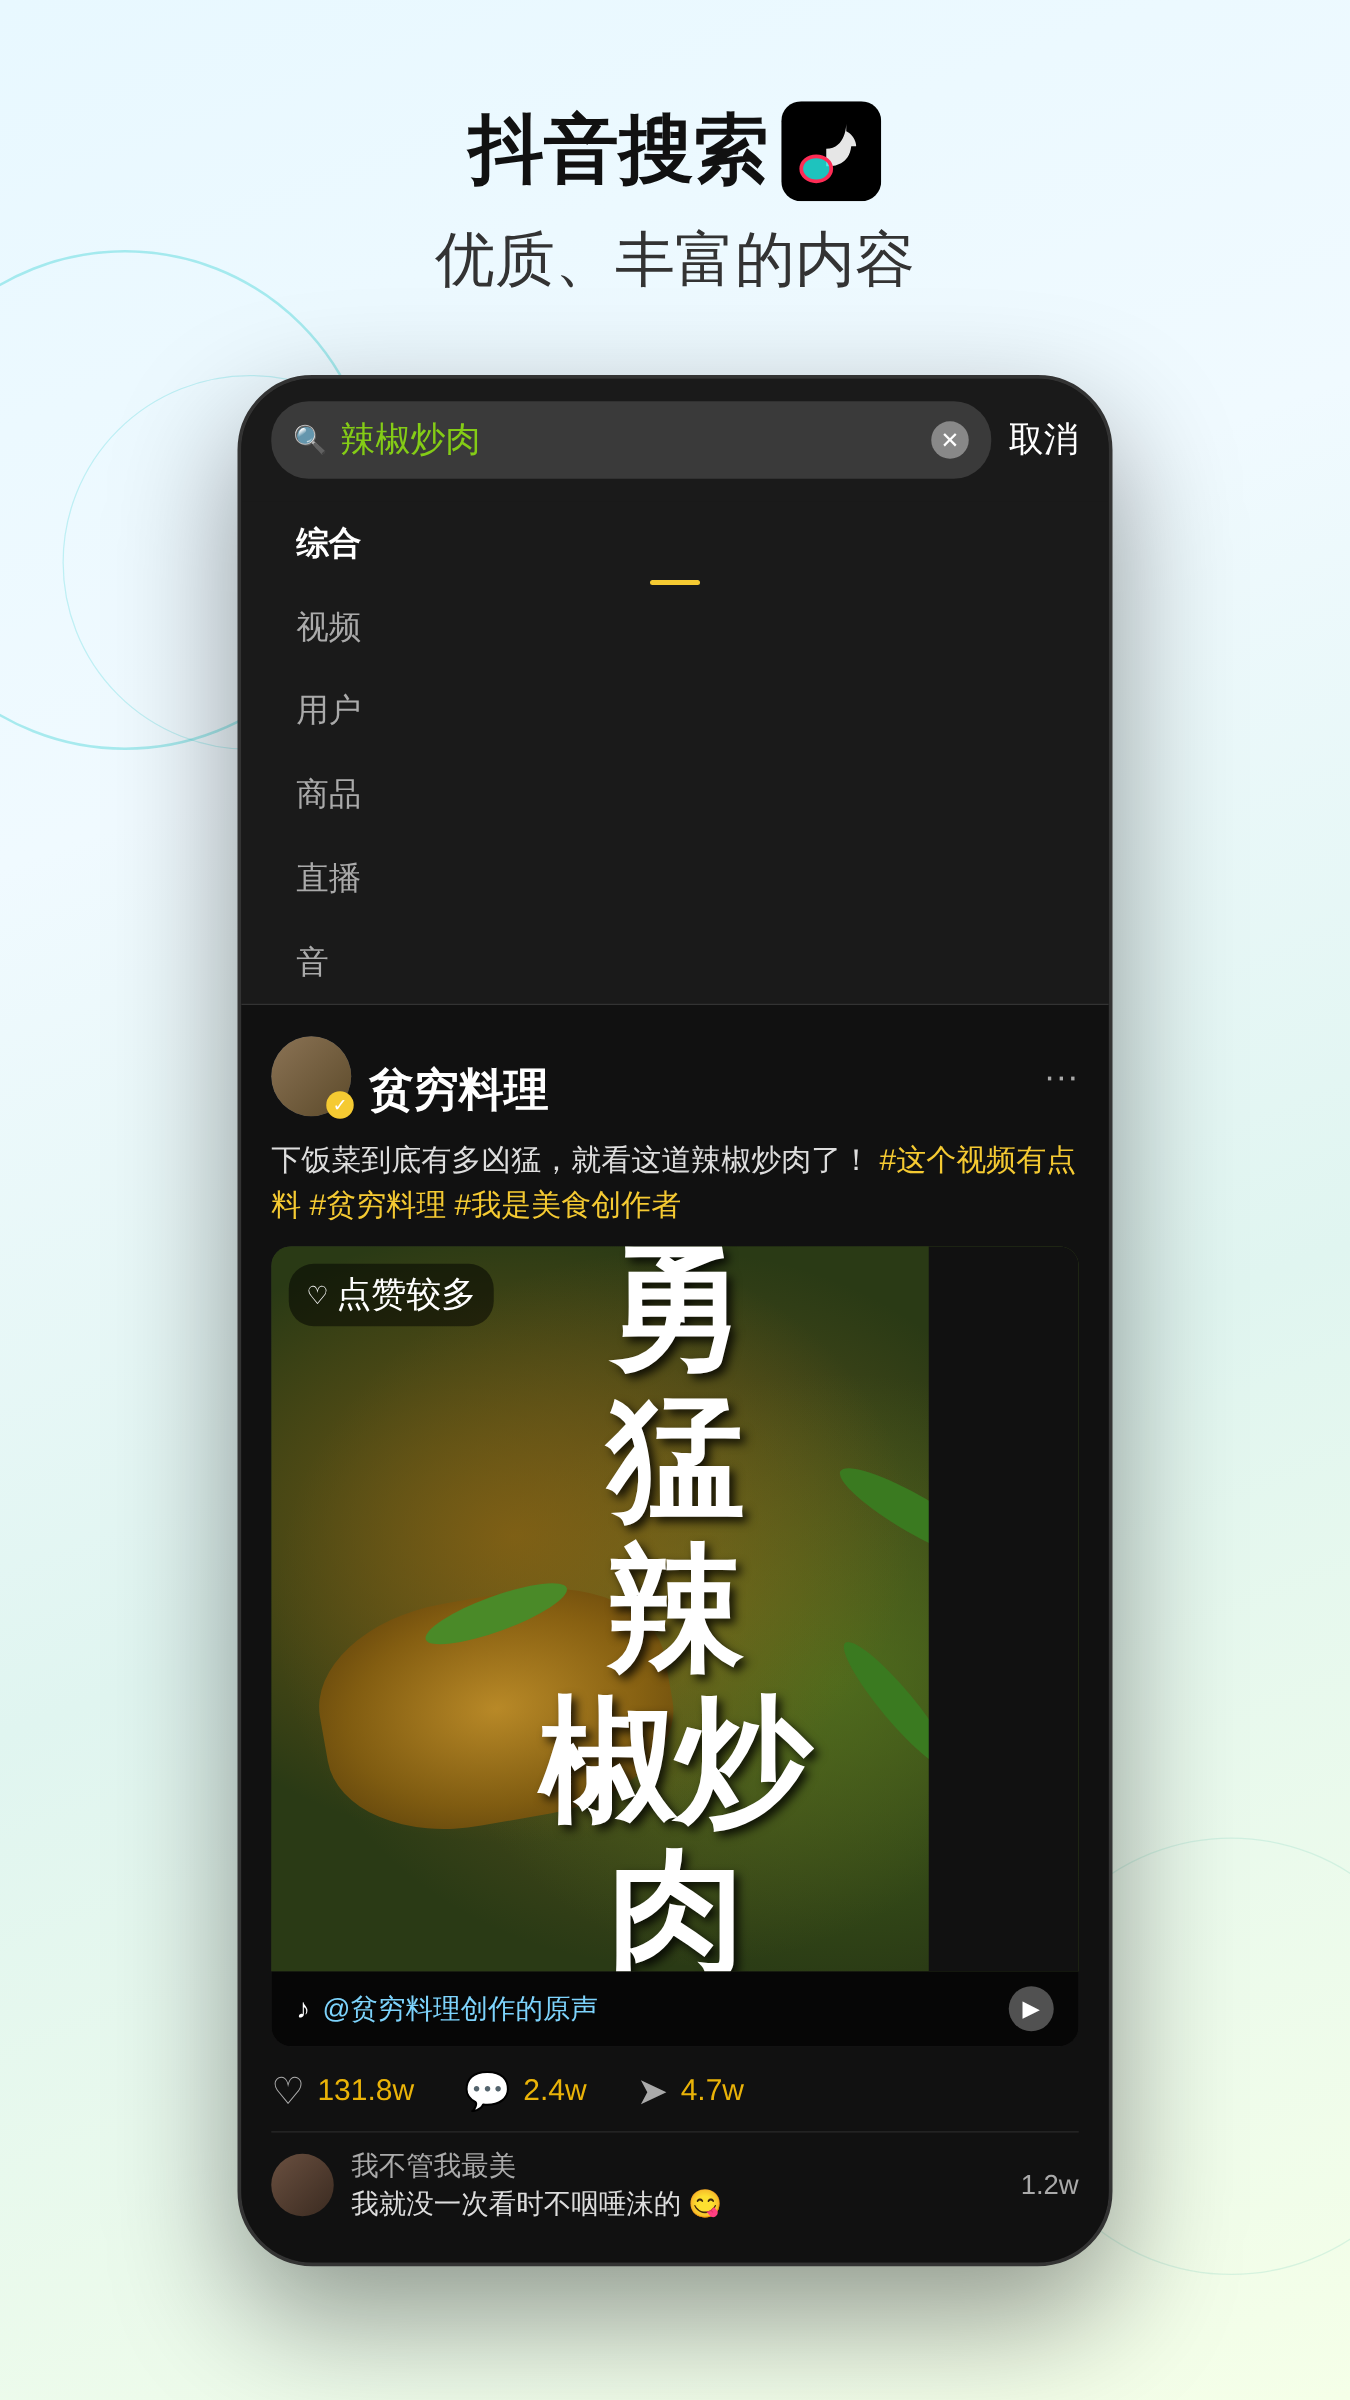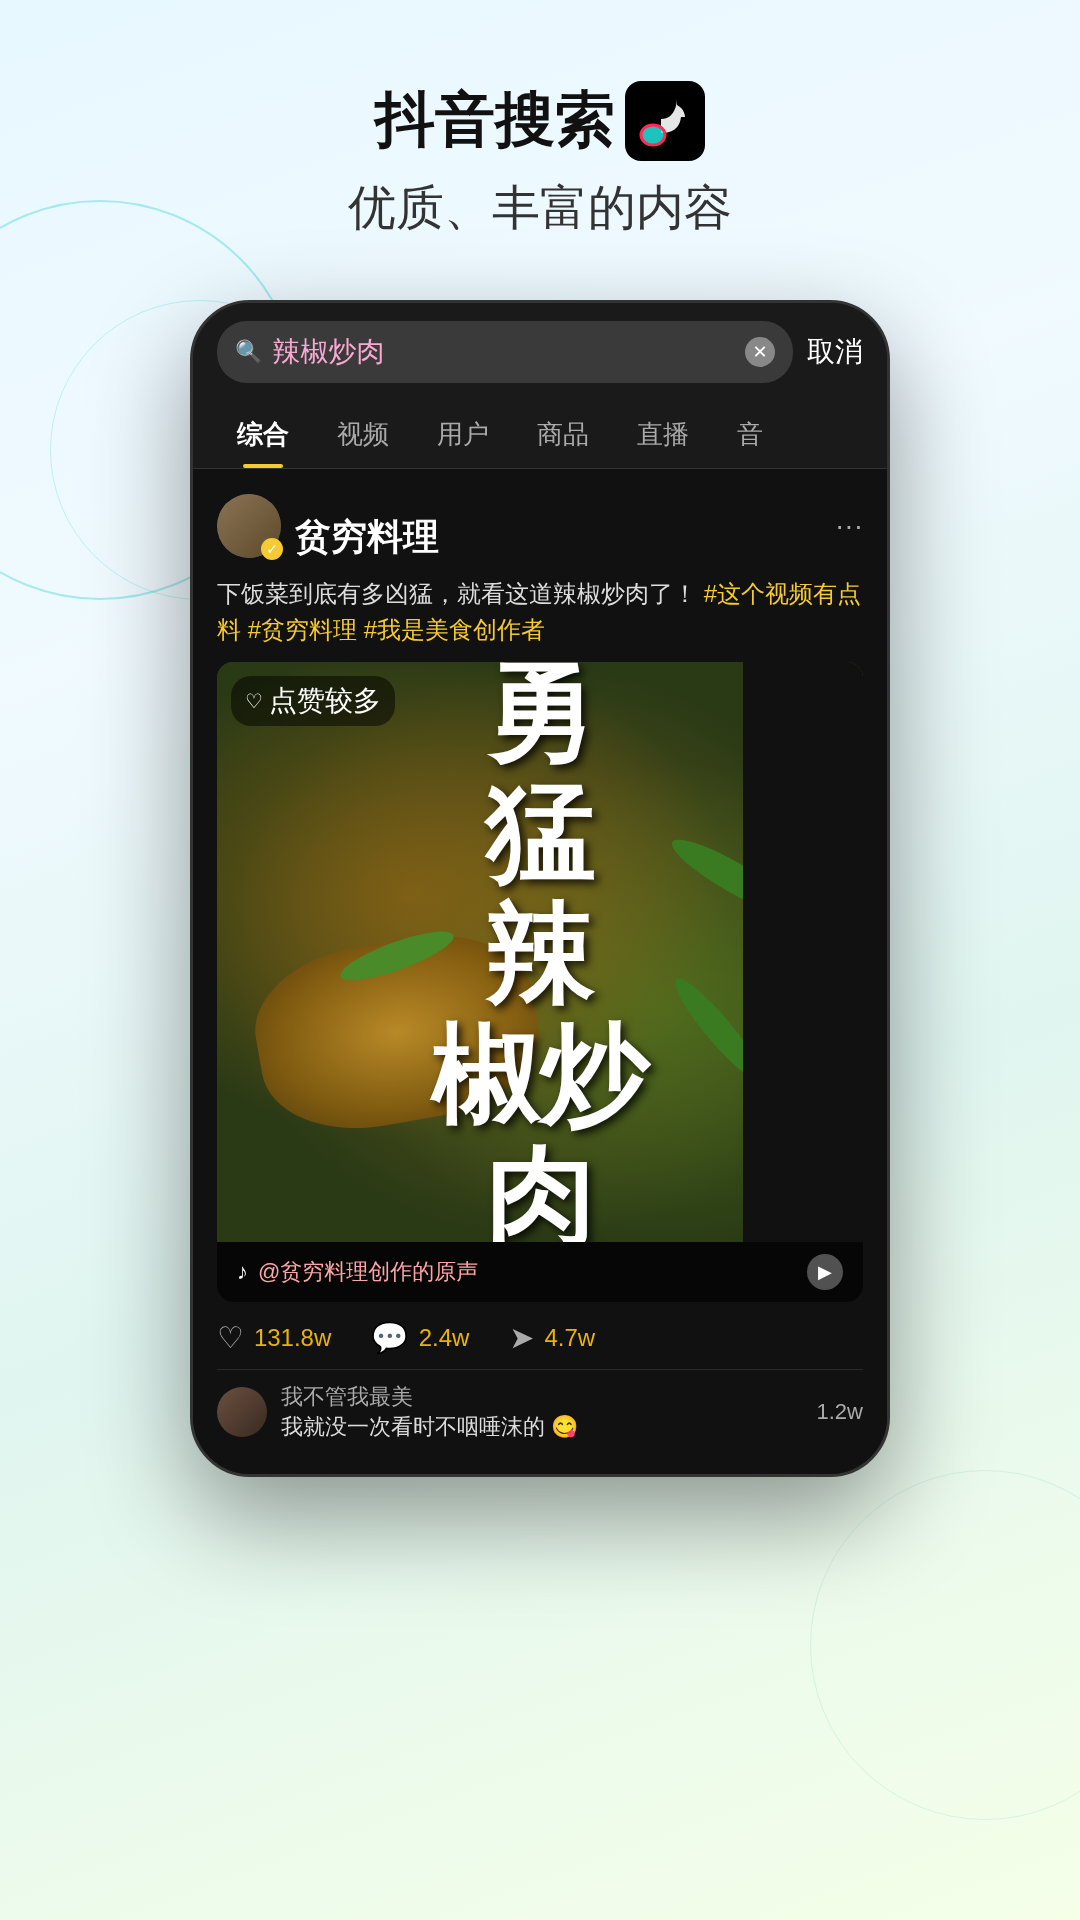--- a/index.html
+++ b/index.html
@@ -96,21 +96,21 @@
       display: flex;
       align-items: center;
       padding: 12px 18px;
       gap: 10px;
     }
     .search-icon {
       color: #aaa;
       font-size: 22px;
     }
     .search-text {
-      color: #f9a8d4;
+      color: #84cc16;
       font-size: 28px;
       flex: 1;
     }
     .search-clear-btn {
       width: 30px; height: 30px;
       background: #888;
       border-radius: 50%;
       display: flex;
       align-items: center;
       justify-content: center;
@@ -124,20 +124,21 @@
       cursor: pointer;
       white-space: nowrap;
     }
 
     
     .tabs-row {
       display: flex;
       background: #1a1a1a;
       border-bottom: 1px solid #333;
       padding: 0 20px;
+      flex-direction: column;
     }
     .tab-item {
       padding: 16px 24px;
       color: #aaa;
       font-size: 26px;
       cursor: pointer;
       position: relative;
     }
     .tab-item.active {
       color: #fff;
@@ -336,21 +337,21 @@
     .audio-info {
       display: flex;
       align-items: center;
       gap: 10px;
     }
     .audio-icon {
       font-size: 22px;
       color: #fff;
     }
     .audio-text {
-      color: #fca5a5;
+      color: #7dd3fc;
       font-size: 22px;
     }
     .play-btn {
       width: 36px; height: 36px;
       border-radius: 50%;
       background: rgba(255,255,255,0.3);
       display: flex;
       align-items: center;
       justify-content: center;
       color: #fff;

